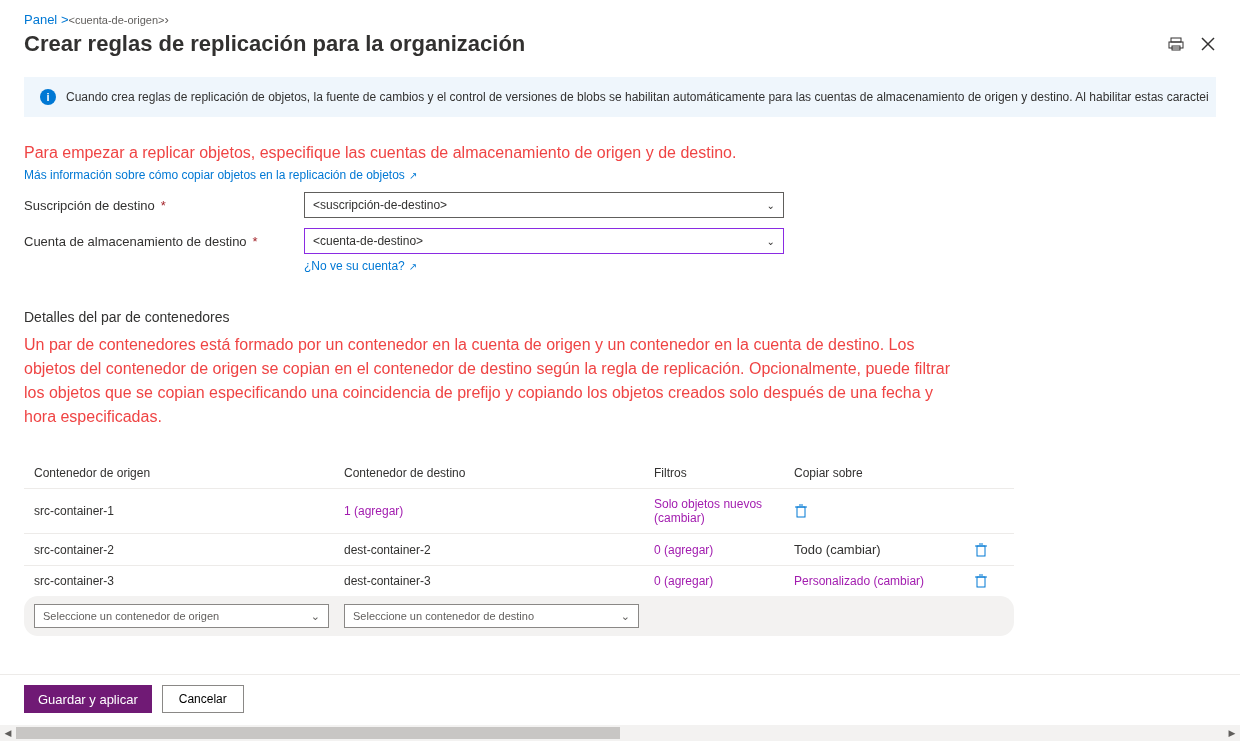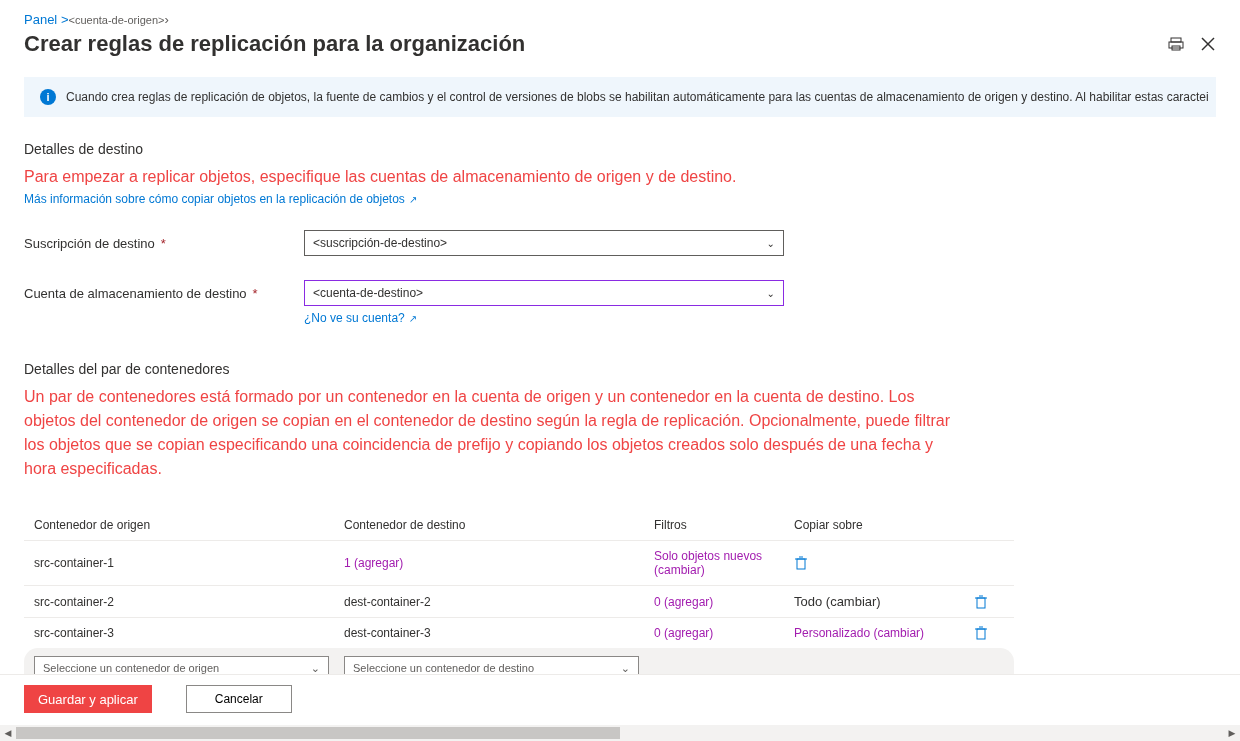--- a/index.html
+++ b/index.html
@@ -13,40 +13,40 @@
 .title-row { display: flex; align-items: center; justify-content: space-between; margin-bottom: 20px; }
 .title-row h1 { font-size: 22px; font-weight: 600; color: #323130; }
 .title-actions { display: flex; gap: 16px; align-items: center; }
 .icon-btn { cursor: pointer; width: 16px; height: 16px; display: inline-flex; align-items: center; justify-content: center; color: #323130; }
 .info-banner { background: #eff6fc; padding: 12px 16px; display: flex; align-items: center; gap: 10px; margin-bottom: 24px; font-size: 12px; color: #323130; white-space: nowrap; overflow: hidden; }
 .info-banner .info-icon { width: 16px; height: 16px; border-radius: 50%; background: #0078d4; color: #fff; display: inline-flex; align-items: center; justify-content: center; font-size: 11px; font-weight: bold; flex-shrink: 0; }
 .section-heading { font-size: 14px; color: #323130; margin-bottom: 8px; }
 .section-desc { font-size: 16px; color: #ef4444; line-height: 1.5; margin-bottom: 2px; }
 .link { color: #0078d4; text-decoration: none; font-size: 12px; }
 .ext-icon { display: inline-block; margin-left: 4px; font-size: 10px; color: #0078d4; }
-.form-row { display: flex; align-items: center; margin-top: 24px; }
+.form-row { display: flex; align-items: center; margin-top: 10px; }
 .form-label { width: 280px; font-size: 13px; color: #323130; position: relative; }
 .req { color: #a4262c; margin-left: 6px; }
 .select { width: 480px; height: 26px; border: 1px solid #605e5c; padding: 0 8px; display: flex; align-items: center; justify-content: space-between; background: #fff; font-size: 12px; cursor: pointer; }
 .select.highlighted { border-color: #8a2be2; }
 .select .chev { font-size: 10px; }
 .sub-link { margin-left: 280px; margin-top: 4px; }
 .section-gap { margin-top: 36px; }
 .table { margin-top: 16px; width: 990px; }
 .table-header, .table-row { display: grid; grid-template-columns: 310px 310px 140px 180px 40px; align-items: center; padding: 8px 10px; font-size: 12px; }
 .table-header { color: #323130; margin-top: 29px; }
 .table-row { border-top: 1px solid #edebe9; }
 .filter-link, .copy-link { color: #a21caf; cursor: pointer; font-size: 12px; }
 .copy-dark { color: #323130; font-size: 13px; }
 .trash { color: #0078d4; cursor: pointer; text-align: center; }
 .input-row { background: #f3f2f1; padding: 8px 10px; display: grid; grid-template-columns: 310px 310px 1fr; gap: 0; align-items: center; border-radius: 14px; }
 .small-select { height: 24px; border: 1px solid #8a8886; background: #fff; padding: 0 8px; display: flex; align-items: center; justify-content: space-between; font-size: 11px; cursor: pointer; color: #605e5c; width: 295px; }
 .footer { position: absolute; bottom: 18px; left: 0; right: 0; border-top: 1px solid #edebe9; padding: 10px 24px; display: flex; gap: 10px; background: #fff; }
-.btn-primary { background: #ef4444; color: #fff; border: none; padding: 0 14px; font-size: 13px; cursor: pointer; }
-.btn-secondary { background: #fff; border: 1px solid #8a8886; padding: 6px 28px; font-size: 12px; cursor: pointer; margin-left: 24px; }
+.btn-primary { background: #701a75; color: #fff; border: none; padding: 0 14px; font-size: 13px; cursor: pointer; }
+.btn-secondary { background: #fff; border: 1px solid #8a8886; padding: 6px 16px; font-size: 12px; cursor: pointer; }
 .hscroll { position: absolute; bottom: 0; left: 0; right: 0; height: 16px; background: #f3f2f1; display: flex; align-items: center; }
 .hscroll-track { flex: 1; height: 16px; position: relative; }
 .hscroll-thumb { position: absolute; left: 0; width: 50%; height: 12px; top: 2px; background: #c8c6c4; }
 .hscroll-arrow { width: 16px; height: 16px; display: flex; align-items: center; justify-content: center; font-size: 9px; color: #605e5c; }
 svg { display: block; }
 </style>
 </head>
 <body>
 
 <div class="viewport">
@@ -75,21 +75,20 @@
             </svg>
         </span>
       </div>
     </div>
 
     <div class="info-banner">
       <span class="info-icon">i</span>
       <span>Cuando crea reglas de replicación de objetos, la fuente de cambios y el control de versiones de blobs se habilitan automáticamente para las cuentas de almacenamiento de origen y destino. Al habilitar estas caractei</span>
     </div>
 
-    <div class="section-heading">Detalles de destino</div>
     <div class="section-desc">Para empezar a replicar objetos, especifique las cuentas de almacenamiento de origen y de destino.</div>
     <a href="#" class="link">
       <span>Más información sobre cómo copiar objetos en la replicación de objetos</span><span class="ext-icon">↗</span>
     </a>
 
     <div class="form-row">
       <div class="form-label">
         <span>Suscripción de destino</span><span class="req">*</span>
       </div>
       <div class="select">

